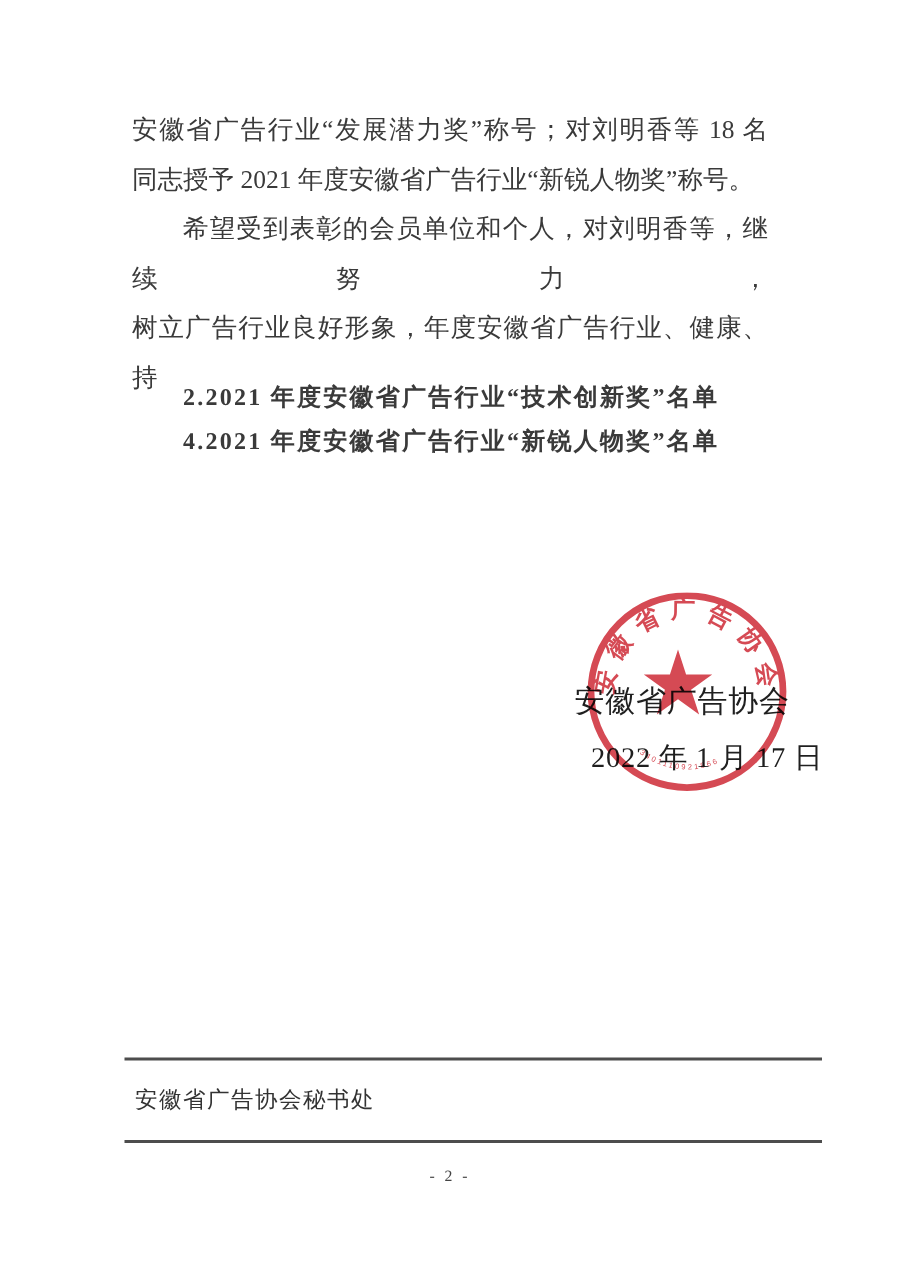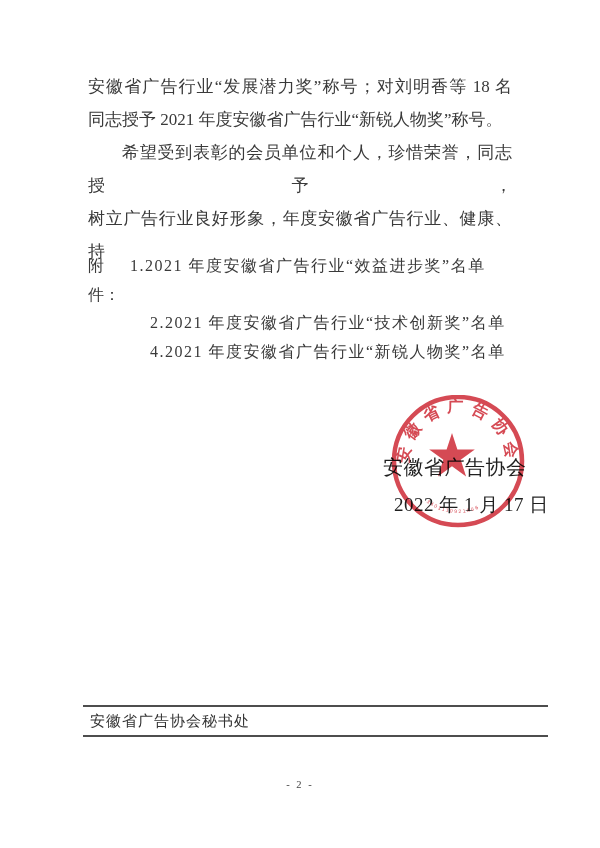--- a/index.html
+++ b/index.html
@@ -40,21 +40,21 @@
     left: 88px;
     top: 252px;
     width: 440px;
     font-size: 16px;
     line-height: 28.5px;
     letter-spacing: 1.5px;
     color: #3a3a3a;
   }
   .attach-row { display: flex; }
   .attach-label { flex: 0 0 42px; letter-spacing: 0; }
-  .attach-item-indented { margin-left: 62px; }
+  .attach-item-indented { margin-left: 34px; font-weight: bold; }
 
   
   .sig-org {
     position: absolute;
     left: 383px;
     top: 454px;
     font-size: 20px;
     letter-spacing: 0.5px;
     color: #1f1f1f;
   }
@@ -80,21 +80,21 @@
   }
 
   
   .footer {
     position: absolute;
     left: 83px;
     top: 705px;
     width: 465px;
     border-top: 2px solid #4d4d4d;
     border-bottom: 2px solid #4d4d4d;
-    height: 32px;
+    height: 57px;
     display: flex;
     align-items: center;
     justify-content: space-between;
     padding: 0 7px 0 7px;
     font-size: 15px;
     letter-spacing: 1px;
     color: #333333;
   }
 
   .page-number {
@@ -109,29 +109,25 @@
   }
 </style>
 </head>
 <body>
 
 <div class="page">
 
   <div class="body-text">
     <div class="line-full">安徽省广告行业“发展潜力奖”称号；对刘明香等 18 名</div>
     <div class="line-end">同志授予 2021 年度安徽省广告行业“新锐人物奖”称号。</div>
-    <div class="line-full line-indent">希望受到表彰的会员单位和个人，珍惜荣誉，同志授予，</div>
+    <div class="line-full line-indent">希望受到表彰的会员单位和个人，对刘明香等，继续努力，</div>
     <div class="line-full">树立广告行业良好形象，年度安徽省广告行业、健康、持</div>
   </div>
 
   <div class="attachments">
-    <div class="attach-row">
-      <span class="attach-label">附件：</span>
-      <span>1.2021 年度安徽省广告行业“效益进步奖”名单</span>
-    </div>
     <div class="attach-item-indented">2.2021 年度安徽省广告行业“技术创新奖”名单</div>
     <div class="attach-item-indented">4.2021 年度安徽省广告行业“新锐人物奖”名单</div>
   </div>
 
   <div class="sig-org">安徽省广告协会</div>
   <div class="sig-date">2022 年 1 月 17 日</div>
 
   <svg class="seal" viewBox="0 0 140 136" xmlns="http://www.w3.org/2000/svg">
     <defs>
       <path id="seal-arc-top" d="M 22.7,78.7 A 49,49 0 1 1 117.3,78.7" fill="none"></path>

